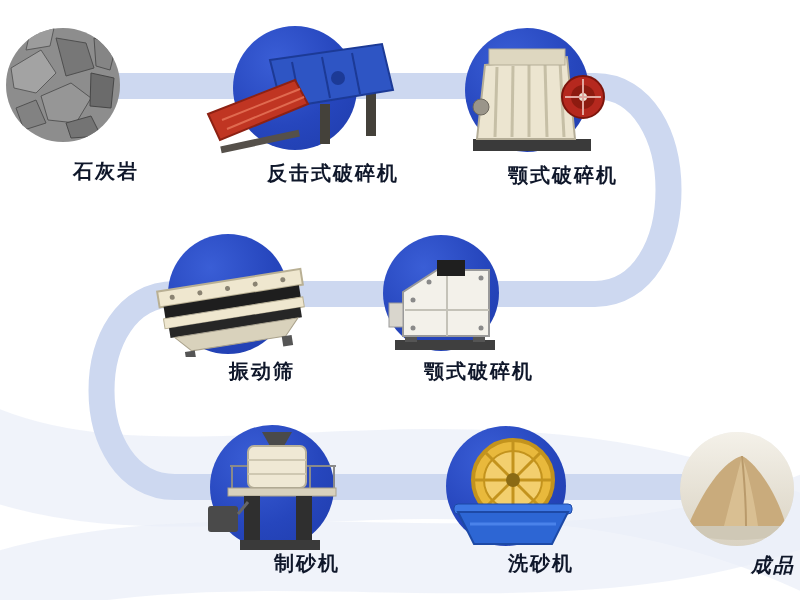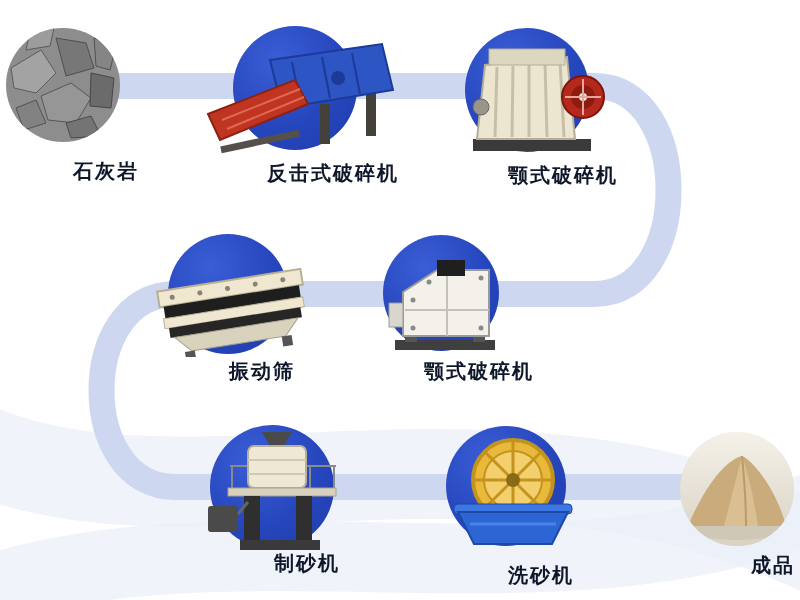--- a/index.html
+++ b/index.html
@@ -163,35 +163,35 @@
         <line x1="73" y1="10" x2="73" y2="86"></line>
         <line x1="35" y1="48" x2="111" y2="48"></line>
         <line x1="46" y1="21" x2="100" y2="75"></line>
         <line x1="100" y1="21" x2="46" y2="75"></line>
       </g>
       <circle cx="73" cy="48" r="7" fill="#8a6a14"></circle>
       <rect x="14" y="72" width="118" height="10" rx="4" fill="#3d77e4" stroke="#1d49a6"></rect>
       <polygon points="18,80 128,80 112,112 34,112" fill="#2d66d4" stroke="#1d49a6" stroke-width="2"></polygon>
       <line x1="30" y1="92" x2="116" y2="92" stroke="#4a82ea" stroke-width="3"></line>
     </svg>
-    <div class="label" style="left:505px;top:562px;font-family:Liberation Serif, serif;">洗砂机</div>
+    <div class="label" style="left:505px;top:550px;font-family:Liberation Serif, serif;">洗砂机</div>
   </div>
 
   <div class="node">
     <div class="photo-circle" style="left:680px;top:432px;width:114px;height:114px;">
       <svg width="114" height="114" viewBox="0 0 114 114">
         <defs>
           <linearGradient id="sandbg" x1="0" y1="0" x2="0" y2="1">
             <stop offset="0" stop-color="#f4f1e9"></stop>
             <stop offset="1" stop-color="#d9d2c2"></stop>
           </linearGradient>
         </defs>
         <rect width="114" height="114" fill="url(#sandbg)"></rect>
         <ellipse cx="57" cy="96" rx="52" ry="12" fill="#cfc8b6"></ellipse>
         <path d="M 8 94 C 30 42 52 26 62 24 C 72 28 96 56 106 94 Z" fill="#c9ab7c"></path>
         <path d="M 62 24 C 58 40 50 70 44 94 L 78 94 C 74 66 68 40 62 24 Z" fill="#d9bf92"></path>
         <path d="M 62 24 C 64 44 66 70 66 94" fill="none" stroke="#b99a6b" stroke-width="2"></path>
       </svg>
     </div>
-    <div class="label" style="left:737px;top:552px;">成品</div>
+    <div class="label" style="left:737px;top:552px;font-style:italic;">成品</div>
   </div>
 
 </div>
 
 </body></html>

